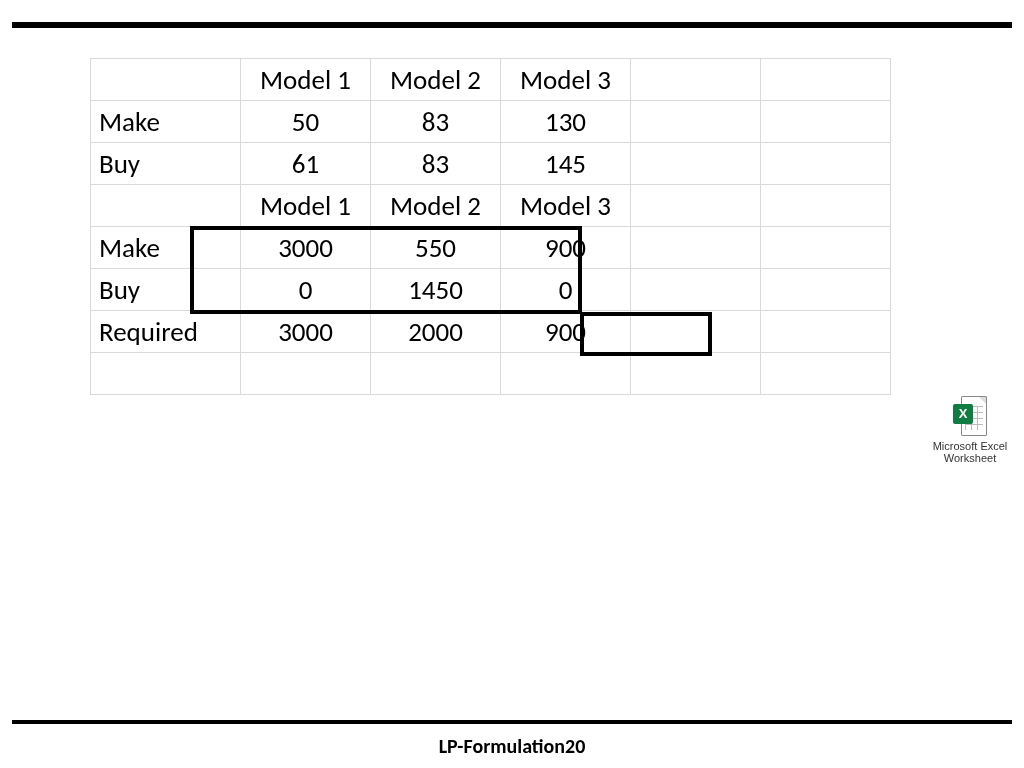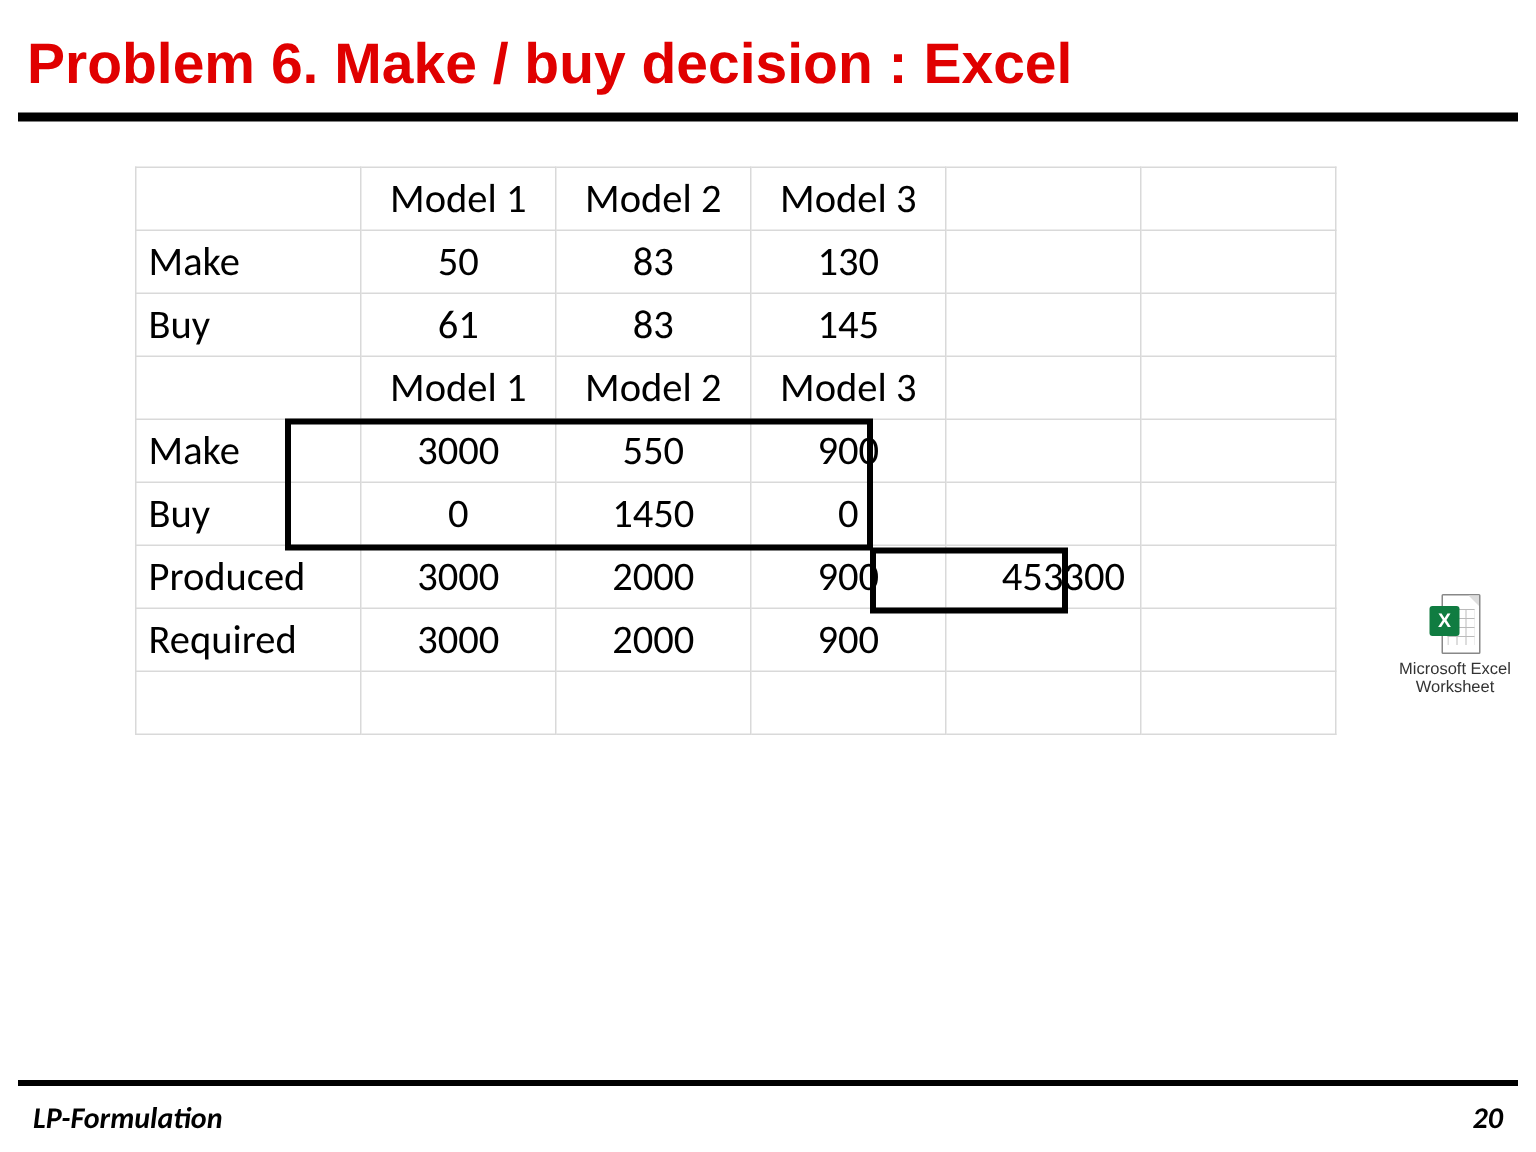--- a/index.html
+++ b/index.html
@@ -114,36 +114,34 @@
   .rule-bot {
     position: absolute;
     left: 12px; right: 12px;
     bottom: 44px;
     border-top: 4px solid #000;
   }
   .footer {
     position: absolute;
     left: 0; right: 0; bottom: 10px;
     display: flex;
-    justify-content: space-between;
+    justify-content: center;
     align-items: center;
     padding: 0 22px;
     font-family: Calibri, Arial, sans-serif;
     font-size: 20px;
-    font-style: italic;
     font-weight: 700;
     color: #000;
   }
   .footer .center { flex: 1; text-align: center; }
 </style>
 </head>
 <body>
 
 <div class="slide">
-  <div class="title">Problem 6. Make / buy decision : Excel</div>
   <div class="rule-top"></div>
 
   <div class="table-wrap">
     <table>
 
       <tbody>
           <tr>
         <td class="lbl empty"></td>
         <td class="val">Model 1</td>
         <td class="val">Model 2</td>
@@ -190,28 +188,20 @@
 
       <tr>
         <td class="lbl">Buy</td>
         <td class="val">0</td>
         <td class="val">1450</td>
         <td class="val">0</td>
         <td class="wide empty"></td>
         <td class="avail empty"></td>
       </tr>
 
-      <tr>
-        <td class="lbl">Produced</td>
-        <td class="val">3000</td>
-        <td class="val">2000</td>
-        <td class="val">900</td>
-        <td class="wide">453300</td>
-        <td class="avail empty"></td>
-      </tr>
 
       <tr>
         <td class="lbl">Required</td>
         <td class="val">3000</td>
         <td class="val">2000</td>
         <td class="val">900</td>
         <td class="wide empty"></td>
         <td class="avail empty"></td>
       </tr>
 

